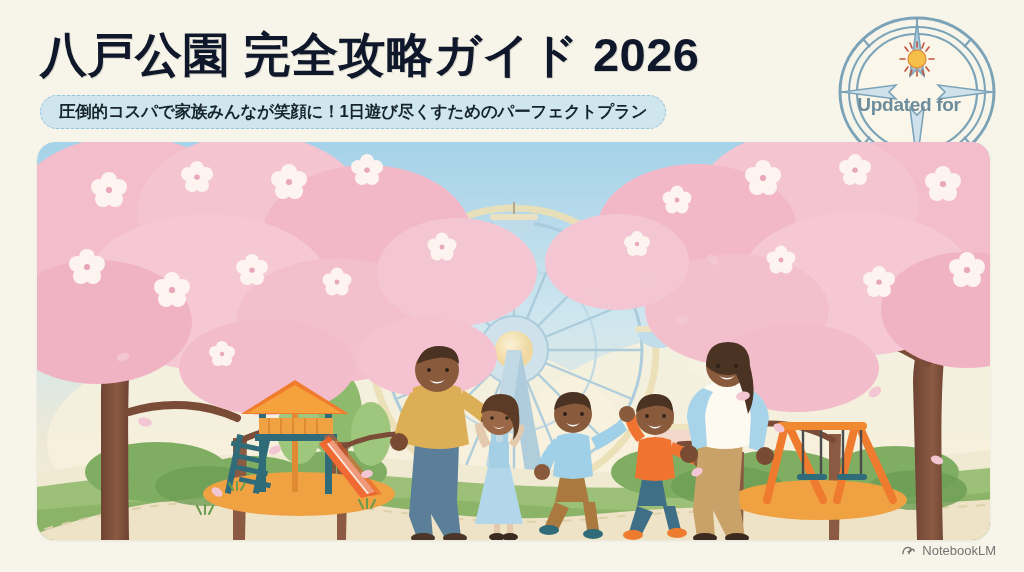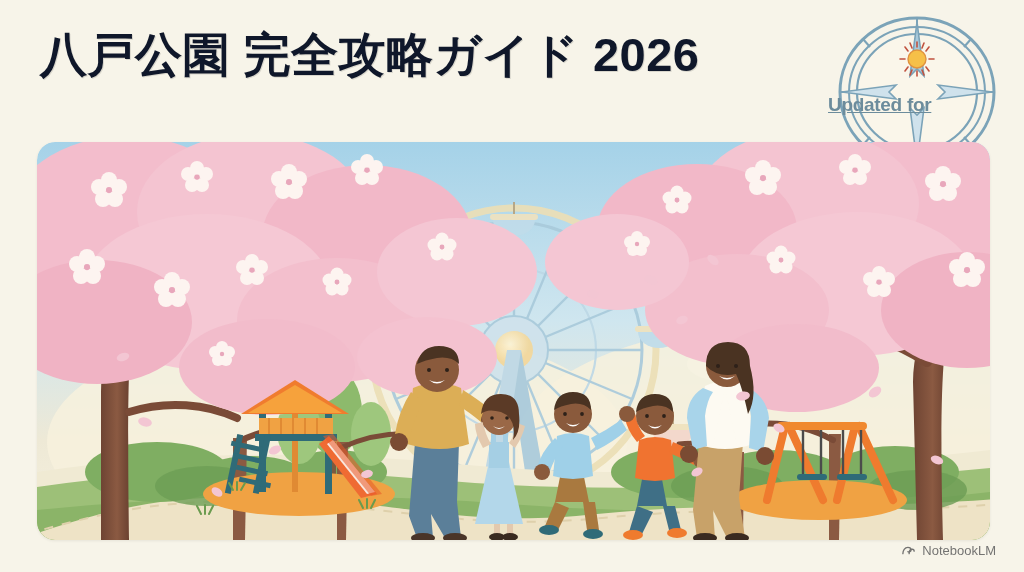--- a/index.html
+++ b/index.html
@@ -46,24 +46,24 @@
 
   
   .badge {
     position: absolute;
     left: 828px; top: 14px;
     width: 178px; height: 156px;
   }
   .badge svg { display: block; width: 100%; height: 100%; }
   .badge-txt-top {
     position: absolute; left: 0; right: 16px; top: 80px;
+    text-align: center;
     font-size: 19px; font-weight: 600;
     color: #6c8c9c;
     letter-spacing: -0.3px;
-    text-decoration: underline;
   }
   .badge-txt-main {
     position: absolute; left: 0; right: 0; top: 99px;
     text-align: center;
     font-size: 27px; font-weight: 700;
     color: #c0392f;
     letter-spacing: -0.5px;
   }
   .badge-txt-year {
     position: absolute; left: 0; right: 0; top: 126px;
@@ -95,20 +95,23 @@
   }
   .wm-icon { display: block; width: 15px; height: 15px; }
 </style>
 </head>
 <body>
 
 <div id="poster">
 
   <div class="title">八戸公園 完全攻略ガイド 2026</div>
 
+  <div class="subtitle-wrap">
+    <span class="subtitle">圧倒的コスパで家族みんなが笑顔に！1日遊び尽くすためのパーフェクトプラン</span>
+  </div>
 
   <div class="badge">
     <svg viewBox="0 0 178 156" xmlns="http://www.w3.org/2000/svg">
 
       <ellipse cx="89" cy="78" rx="77" ry="74" fill="none" stroke="#7ba3b8" stroke-width="3"></ellipse>
       <ellipse cx="89" cy="78" rx="68" ry="65" fill="none" stroke="#7ba3b8" stroke-width="2"></ellipse>
 
       <ellipse cx="89" cy="78" rx="60" ry="58" fill="#faf6ea" stroke="#7ba3b8" stroke-width="2.2"></ellipse>
 
       <g stroke="#7ba3b8" stroke-width="2">

